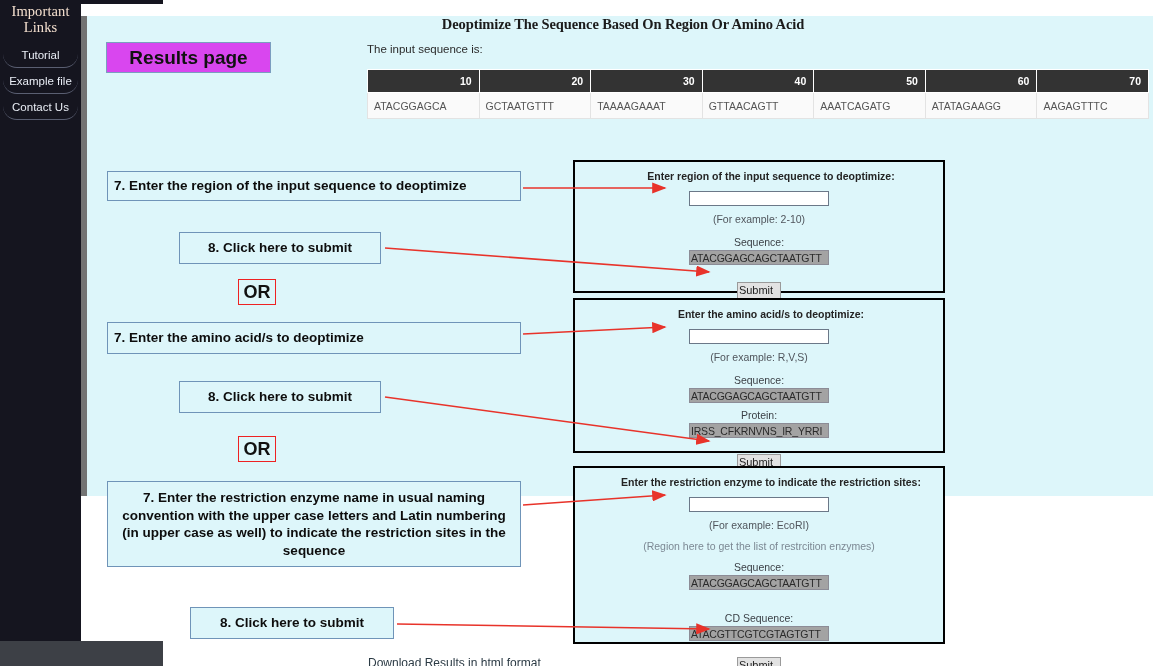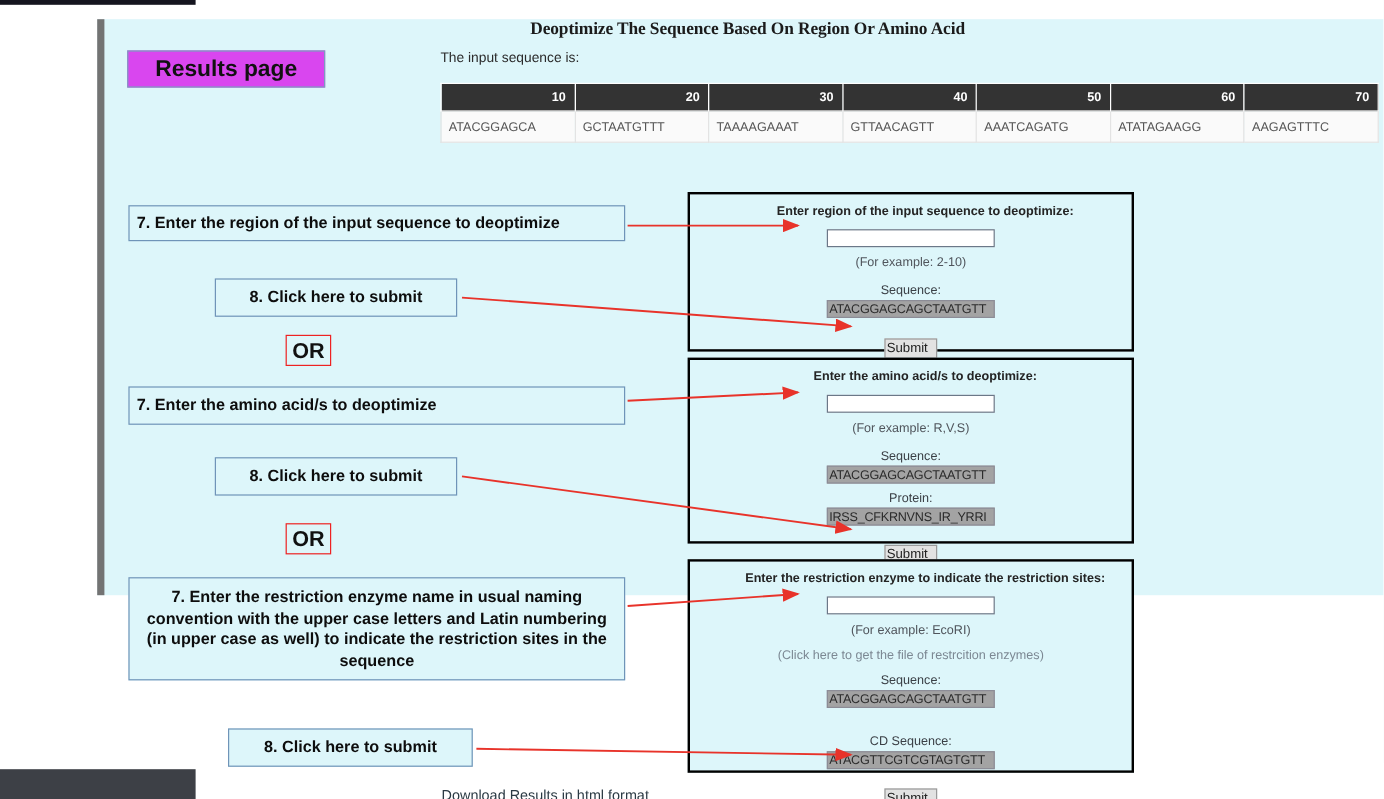--- a/index.html
+++ b/index.html
@@ -231,20 +231,28 @@
     cursor: pointer;
   }
 </style>
 </head>
 <body>
 
 <div id="page">
 
   <div class="top-strip"></div>
 
+  <div class="sidebar">
+    <div class="sidebar-title">Important Links</div>
+    <div class="sidebar-nav">
+      <div class="sidebar-item">Tutorial</div>
+      <div class="sidebar-item">Example file</div>
+      <div class="sidebar-item">Contact Us</div>
+    </div>
+  </div>
 
   <div class="bottom-bar"></div>
 
   <div class="page-body">
 
     <div class="main-title">Deoptimize The Sequence Based On Region Or Amino Acid</div>
 
     <div class="results-box">Results page</div>
 
     <div class="seq-label">The input sequence is:</div>
@@ -317,21 +325,21 @@
         <button class="submit-btn">Submit</button>
       </div>
     </div>
 
     <div class="panel" style="left:486px; top:450px; width:372px; height:178px;">
       <div class="panel-title">Enter the restriction enzyme to indicate the restriction sites:</div>
       <div class="field-wrap">
         <input class="text-input" type="text" value="" style="">
       </div>
       <div class="hint">(For example: EcoRI)</div>
-      <div class="hint link">(Click here to get the file of restrcition enzymes)</div>
+      <div class="hint link">(Region here to get the list of restrcition enzymes)</div>
       <div class="sublabel" style="margin-top:9px;">Sequence:</div>
       <input class="readonly-input" type="text" readonly="" value="ATACGGAGCAGCTAATGTT" style="">
       <div class="sublabel" style="margin-top:22px;">CD Sequence:</div>
       <input class="readonly-input" type="text" readonly="" value="ATACGTTCGTCGTAGTGTT" style="">
       <div class="submit-wrap" style="margin-top:14px;">
         <button class="submit-btn">Submit</button>
       </div>
     </div>
 
     <svg class="arrows" viewBox="0 0 1072 666" width="1072" height="666">

